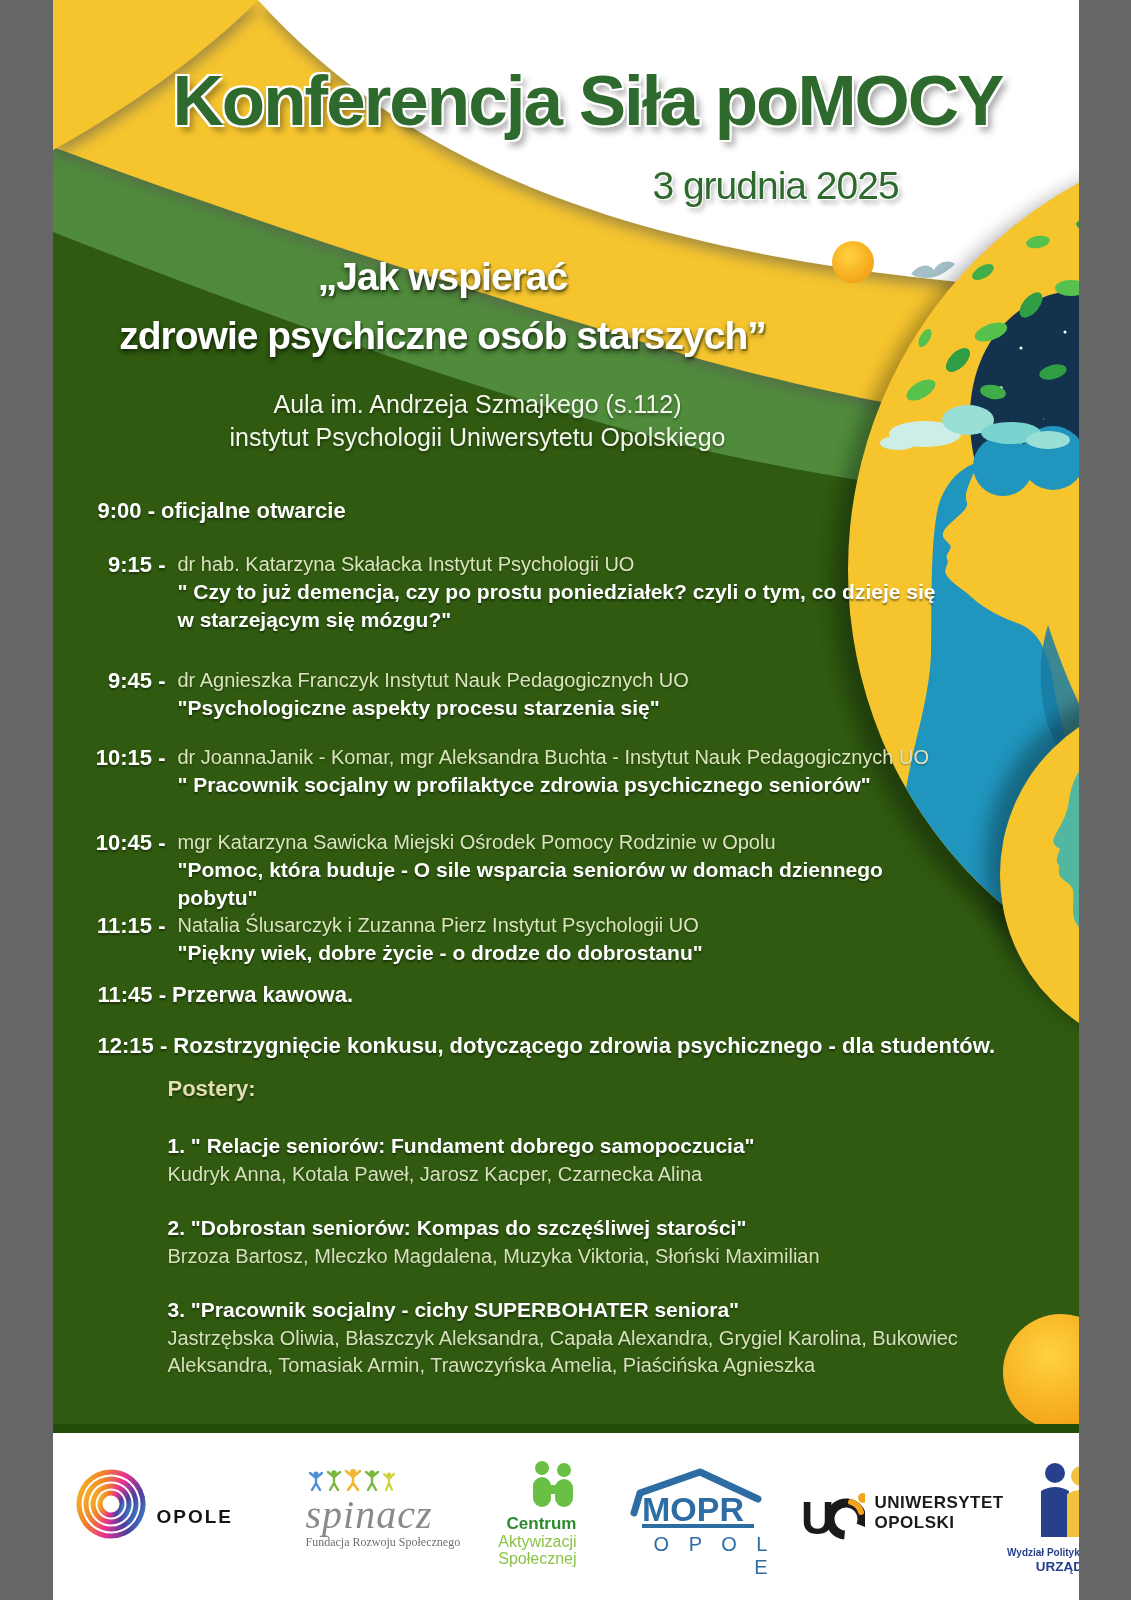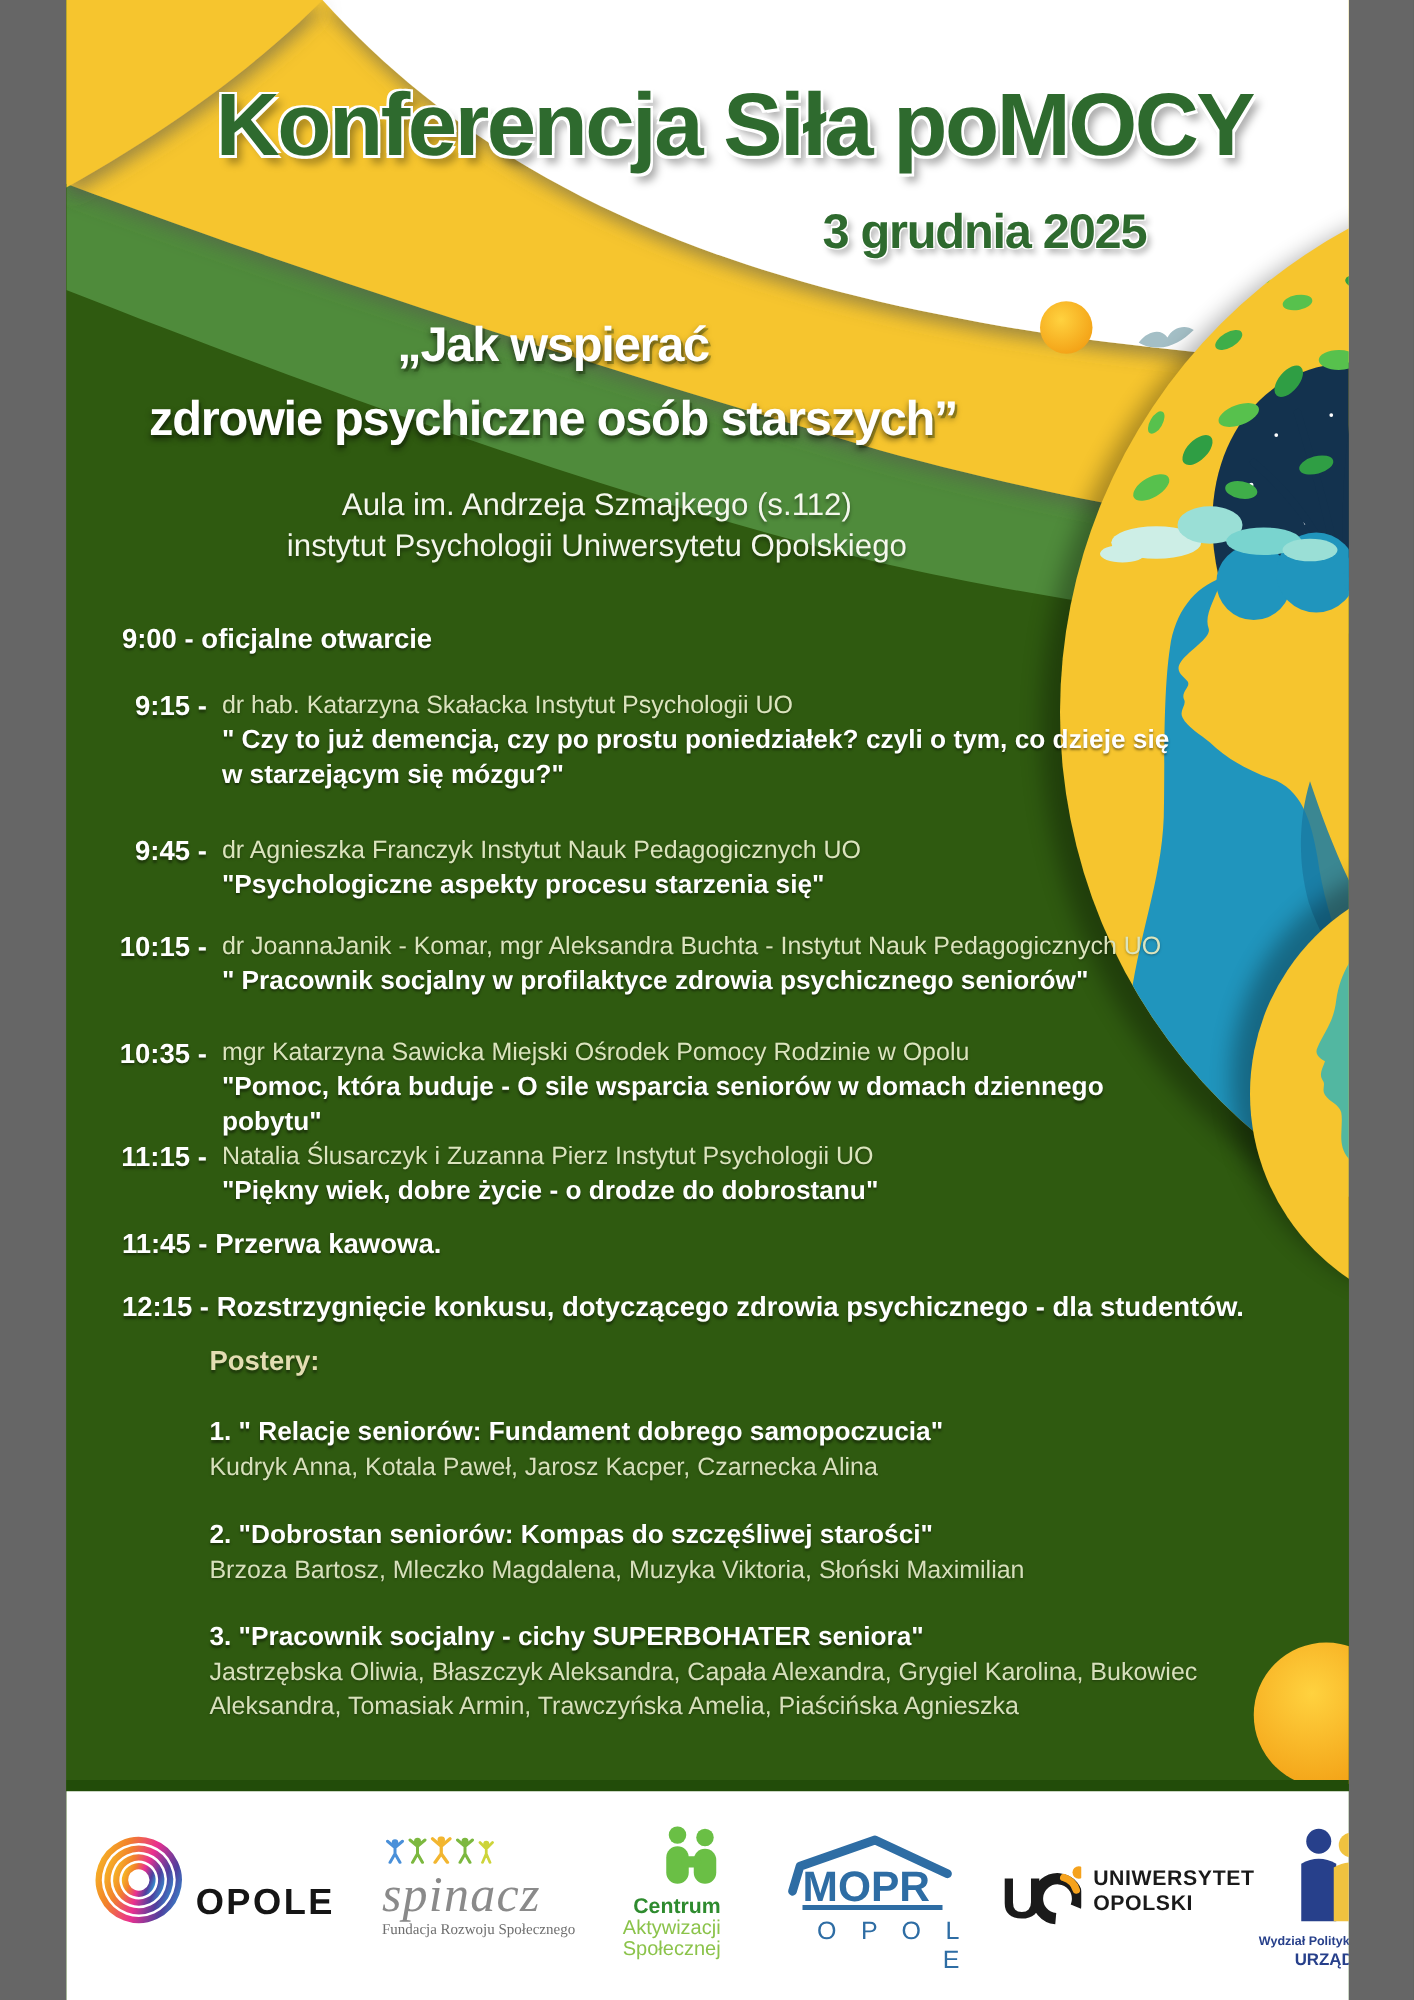--- a/index.html
+++ b/index.html
@@ -12,22 +12,22 @@
   .abs{position:absolute;}
 
   
   .title{
     left:55px;top:60px;width:960px;text-align:center;
     font-size:71px;font-weight:700;letter-spacing:-2px;color:#2e6a2e;
     text-shadow:-2px -2px 0 #fff,2px -2px 0 #fff,-2px 2px 0 #fff,2px 2px 0 #fff,5px 6px 7px rgba(0,0,0,.35);
     white-space:nowrap;
   }
   .date{
-    left:565px;top:164px;width:340px;text-align:center;
-    font-size:39px;font-weight:700;letter-spacing:-1px;color:#2e6a2e;
+    left:553px;top:164px;width:340px;text-align:center;
+    font-size:39px;font-weight:400;letter-spacing:-1px;color:#2e6a2e;
     text-shadow:-1px -1px 0 #fff,1px -1px 0 #fff,-1px 1px 0 #fff,1px 1px 0 #fff,3px 4px 5px rgba(0,0,0,.3);
   }
   .quote{
     left:28px;top:248px;width:724px;text-align:center;
     font-size:39px;font-weight:700;color:#fff;line-height:1.5;letter-spacing:-1px;
     text-shadow:0 3px 5px rgba(0,0,0,.55),2px 2px 0 rgba(30,60,10,.35);
   }
   .venue{
     left:70px;top:388px;width:710px;text-align:center;
     font-size:25px;color:#f4f7ec;line-height:1.32;font-weight:400;
@@ -61,21 +61,21 @@
   }
   .pauthors{
     font-size:20px;color:#d7e0bb;line-height:27px;margin-top:2px;
     white-space:pre-line;text-shadow:0 1px 2px rgba(0,0,0,.35);
   }
 
   
   .footer-divider{left:0;top:1424px;width:1131px;height:9px;background:#224c09;}
   .footer{left:0;top:1433px;width:1131px;height:167px;background:#fff;}
   .logo{position:absolute;}
-  .opole-text{font-size:29px;font-weight:700;color:#151515;letter-spacing:2px;text-align:center;}
+  .opole-text{font-size:19px;font-weight:700;color:#151515;letter-spacing:2px;text-align:center;}
   .spinacz-script{font-family:"Liberation Serif",serif;font-style:italic;font-size:40px;color:#8a8a8a;letter-spacing:1px;line-height:40px;}
   .spinacz-sub{font-family:"Liberation Serif",serif;font-size:12px;color:#6f6f6f;}
   .centrum-b{font-size:17px;font-weight:700;color:#2e8b2e;line-height:18px;}
   .centrum-l{font-size:16px;color:#8bc34a;line-height:17px;}
   .mopr-opole{font-size:20px;color:#2e6da4;letter-spacing:7px;}
   .uo-line{font-size:17px;font-weight:700;color:#1a1a1a;line-height:20px;letter-spacing:.5px;}
   .urzad-s{font-size:10px;font-weight:700;color:#27408b;line-height:12px;}
   .urzad-b{font-size:13.5px;font-weight:700;color:#27408b;line-height:16px;}
   .tc{text-align:right;}
 </style>
@@ -279,21 +279,21 @@
 
   <div class="abs entry" style="top:745px;">
     <div class="t">10:15 -</div>
     <div class="c">
       <div class="speaker">dr JoannaJanik - Komar, mgr Aleksandra Buchta - Instytut Nauk Pedagogicznych UO</div>
       <div class="talk">" Pracownik socjalny w profilaktyce zdrowia psychicznego seniorów"</div>
     </div>
   </div>
 
   <div class="abs entry" style="top:830px;">
-    <div class="t">10:35 -</div>
+    <div class="t">10:45 -</div>
     <div class="c">
       <div class="speaker">mgr Katarzyna Sawicka Miejski Ośrodek Pomocy Rodzinie w Opolu</div>
       <div class="talk">"Pomoc, która buduje - O sile wsparcia seniorów w domach dziennego pobytu"</div>
     </div>
   </div>
 
   <div class="abs entry" style="top:913px;">
     <div class="t">11:15 -</div>
     <div class="c">
       <div class="speaker">Natalia Ślusarczyk i Zuzanna Pierz Instytut Psychologii UO</div>

